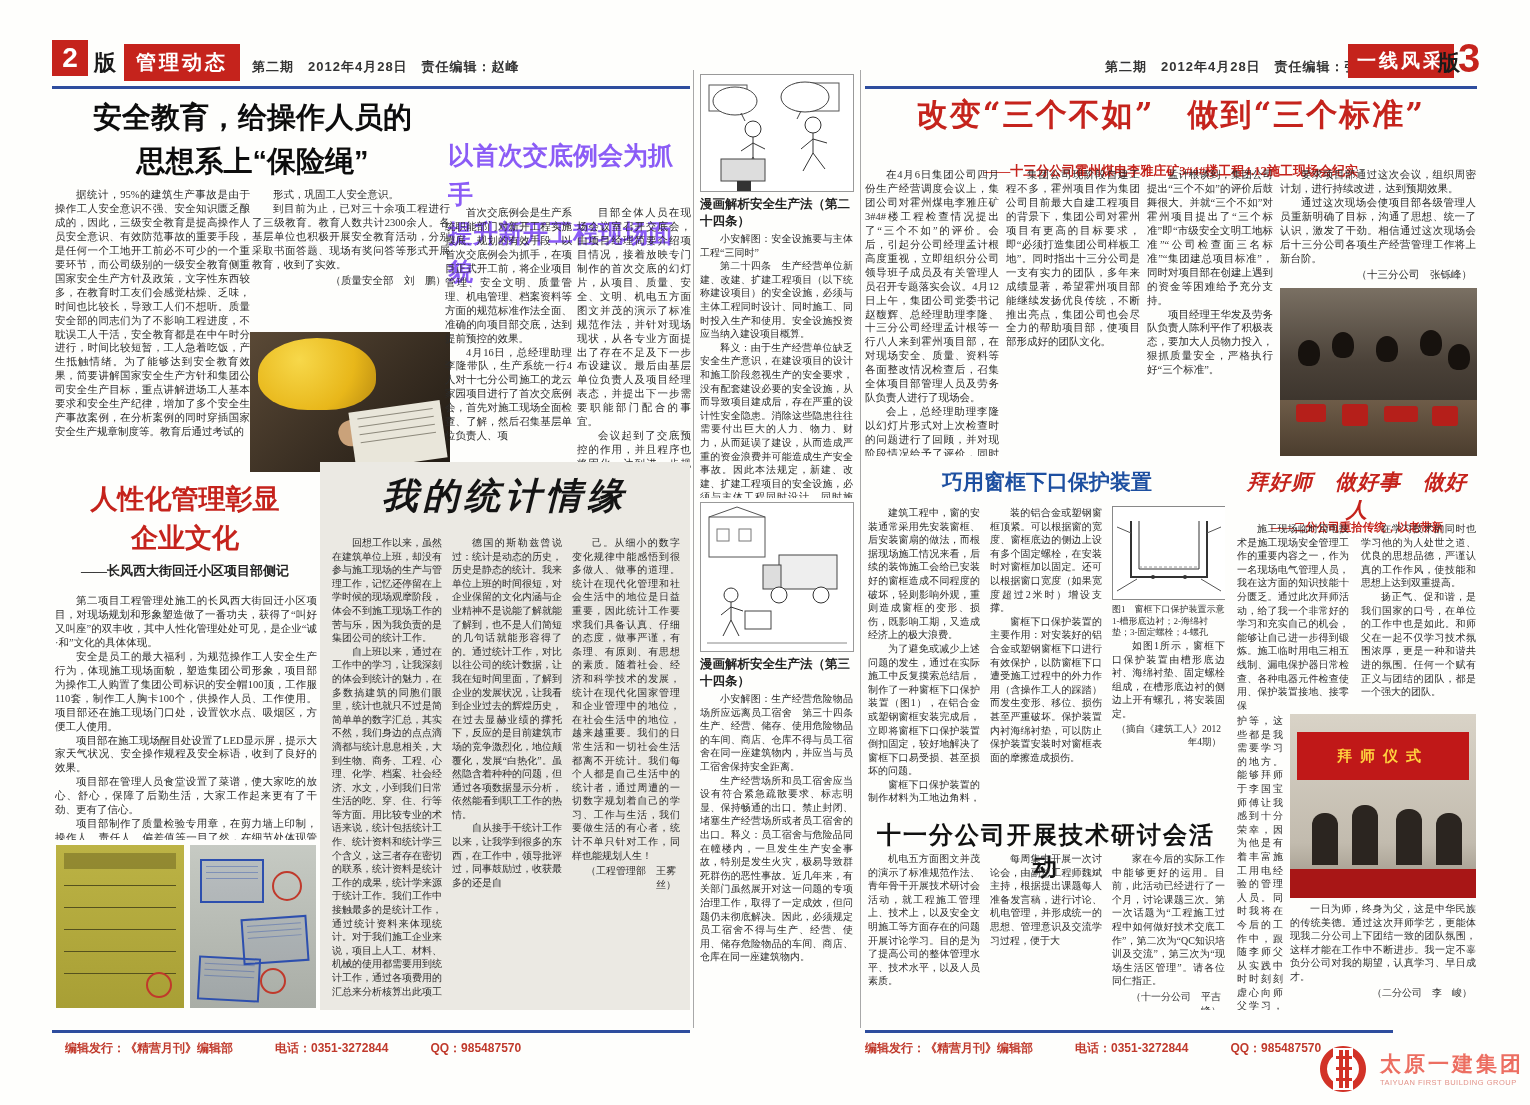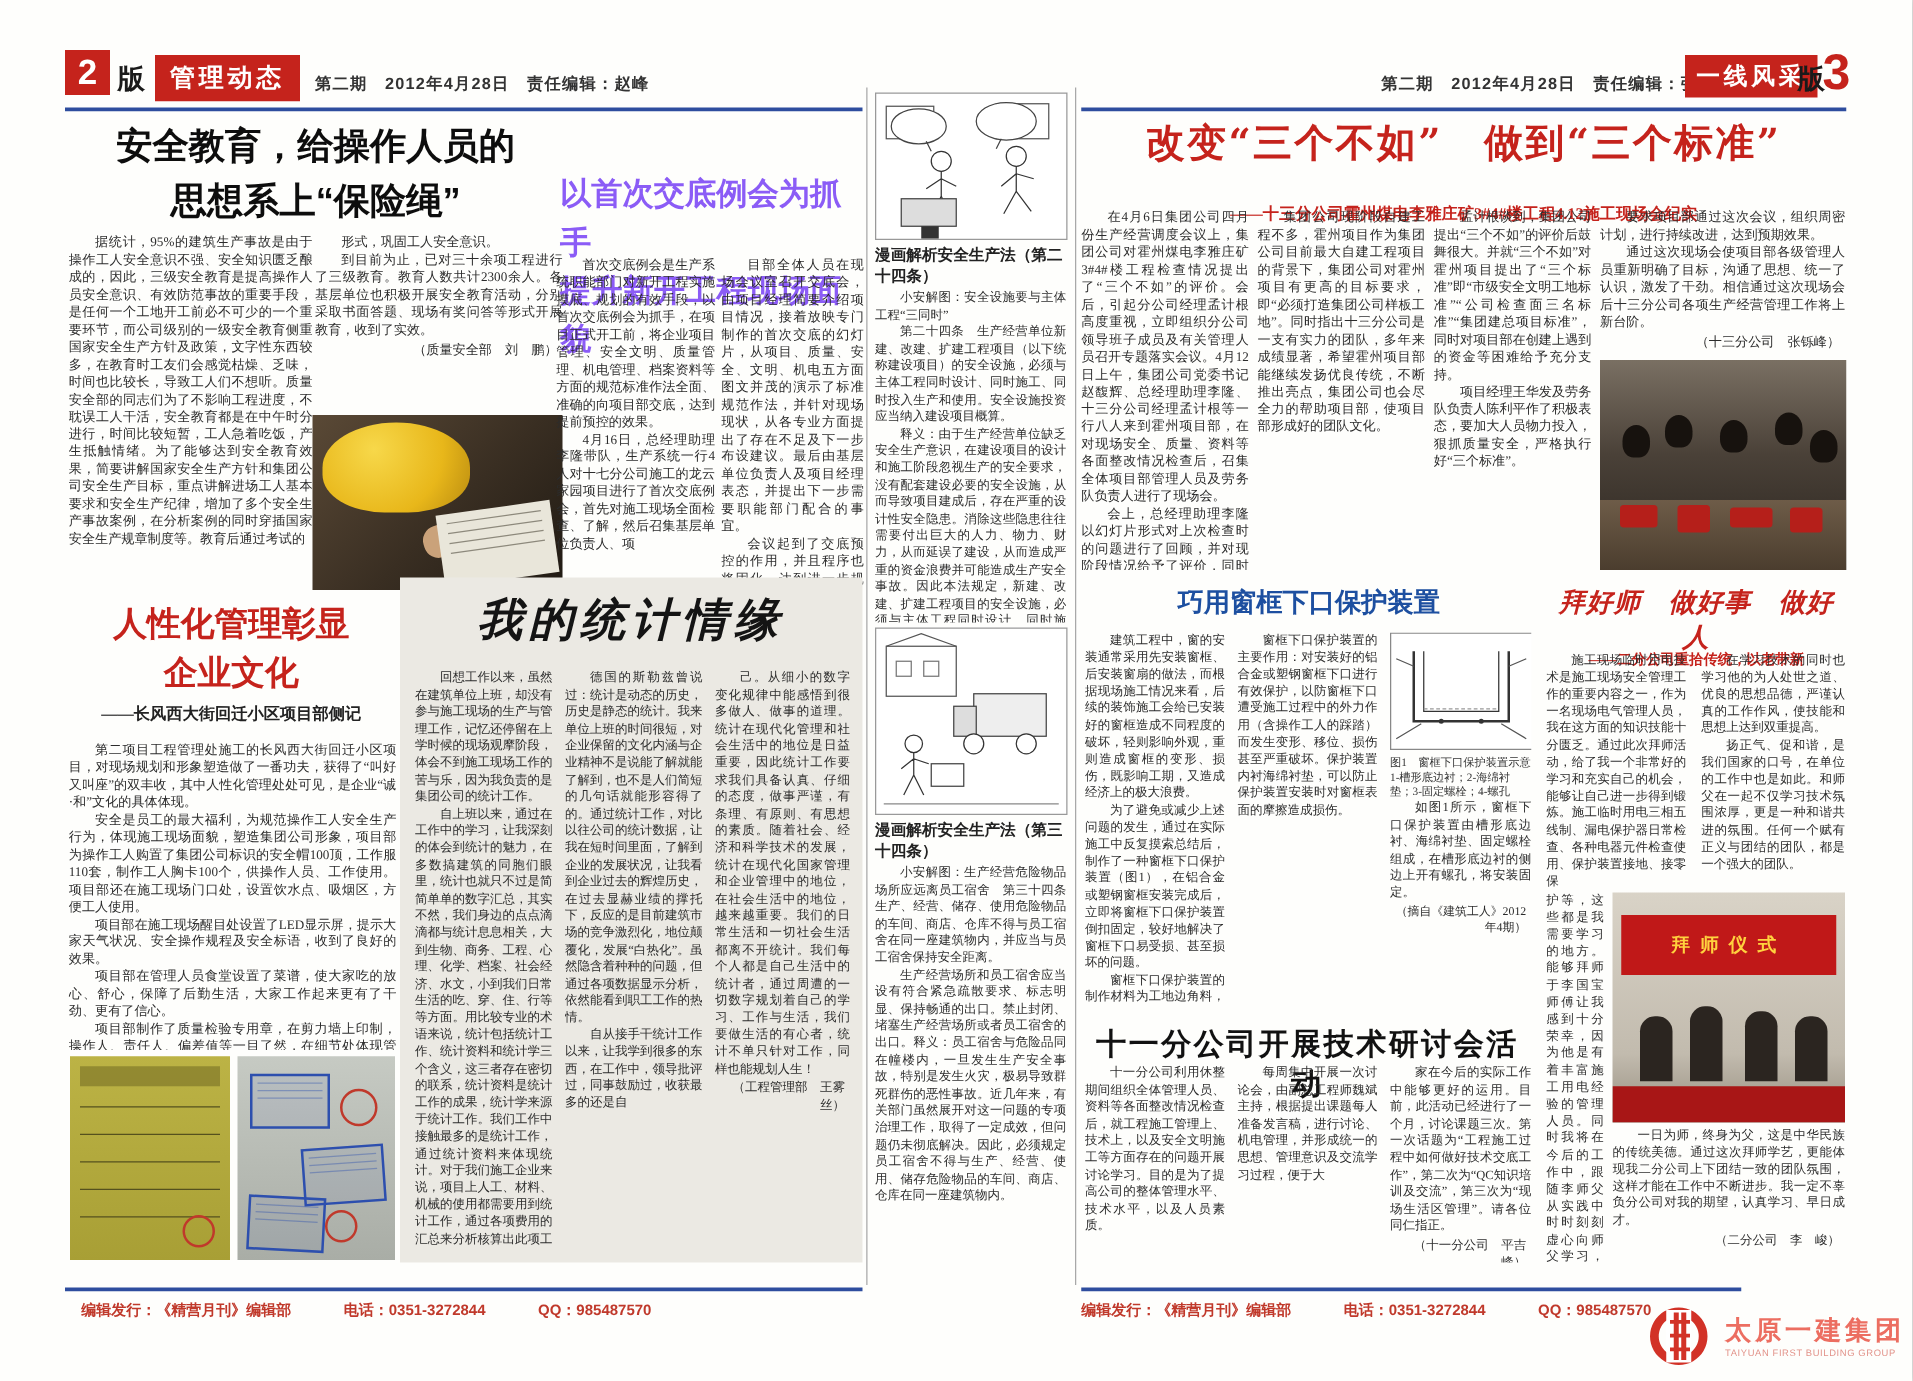--- a/index.html
+++ b/index.html
@@ -255,20 +255,21 @@
     <div class="redthing" style="left:152px;bottom:30px;width:26px;height:20px;"></div>
   </div>
 
   <div class="abs hl-blue" style="left:868px;top:468px;width:358px;">巧用窗框下口保护装置</div>
   <div class="abs col small" style="left:868px;top:506px;width:112px;height:296px;">
     <p class="para">建筑工程中，窗的安装通常采用先安装窗框、后安装窗扇的做法，而根据现场施工情况来看，后续的装饰施工会给已安装好的窗框造成不同程度的破坏，轻则影响外观，重则造成窗框的变形、损伤，既影响工期，又造成经济上的极大浪费。</p>
     <p class="para">为了避免或减少上述问题的发生，通过在实际施工中反复摸索总结后，制作了一种窗框下口保护装置（图1），在铝合金或塑钢窗框安装完成后，立即将窗框下口保护装置倒扣固定，较好地解决了窗框下口易受损、甚至损坏的问题。</p>
     <p class="para">窗框下口保护装置的制作材料为工地边角料，制作方便简单，做到了废物利用。</p>
   </div>
   <div class="abs col small" style="left:990px;top:506px;width:112px;height:296px;">
+    <p class="para">装的铝合金或塑钢窗框顶紧。可以根据窗的宽度、窗框底边的侧边上设有多个固定螺栓，在安装时对窗框加以固定。还可以根据窗口宽度（如果宽度超过2米时）增设支撑。</p>
     <p class="para">窗框下口保护装置的主要作用：对安装好的铝合金或塑钢窗框下口进行有效保护，以防窗框下口遭受施工过程中的外力作用（含操作工人的踩踏）而发生变形、移位、损伤甚至严重破坏。保护装置内衬海绵衬垫，可以防止保护装置安装时对窗框表面的摩擦造成损伤。</p>
   </div>
   <div class="abs" style="left:1112px;top:506px;width:113px;height:296px;overflow:hidden;">
     <svg width="113" height="92" viewBox="0 0 113 92" style="background:#fff;border:1px solid #888;">
       <path d="M18 14 v56 h76 v-56" fill="none" stroke="#333" stroke-width="2"></path>
       <path d="M26 14 v48 h60 v-48" fill="none" stroke="#333" stroke-width="1"></path>
       <path d="M26 60 h60" stroke="#999" stroke-dasharray="3 2"></path>
       <path d="M4 20 l14 6 M108 20 l-14 6 M4 84 l20 -12 M108 84 l-20 -12" stroke="#555" fill="none"></path>
       <circle cx="40" cy="70" r="2" fill="#333"></circle>
         <circle cx="72" cy="70" r="2" fill="#333"></circle>
@@ -301,21 +302,21 @@
     <div class="person-sil" style="left:146px;"></div>
     <div class="tableG"></div>
   </div>
   <div class="abs col small" style="left:1290px;top:902px;width:186px;height:108px;">
     <p class="para">一日为师，终身为父，这是中华民族的传统美德。通过这次拜师学艺，更能体现我二分公司上下团结一致的团队氛围，这样才能在工作中不断进步。我一定不辜负分公司对我的期望，认真学习、早日成才。</p>
     <p class="para byline">（二分公司　李　峻）</p>
   </div>
 
   <div class="abs hl-black-sm" style="left:865px;top:808px;width:362px;margin-top:11px;">十一分公司开展技术研讨会活动</div>
   <div class="abs col small" style="left:868px;top:852px;width:112px;height:158px;">
-    <p class="para">十一分公司利用休整期间组织全体管理人员、资料等各面整改情况检查后，就工程施工管理上、技术上，以及安全文明施工等方面存在的问题开展讨论学习。目的是为了提高公司的整体管理水平、技术水平，以及人员素质。</p>
+    <p class="para">机电五方面图文并茂的演示了标准规范作法、青年骨干开展技术研讨会活动，就工程施工管理上、技术上，以及安全文明施工等方面存在的问题开展讨论学习。目的是为了提高公司的整体管理水平、技术水平，以及人员素质。</p>
   </div>
   <div class="abs col small" style="left:990px;top:852px;width:112px;height:158px;">
     <p class="para">每周集中开展一次讨论会，由副总工程师魏斌主持，根据提出课题每人准备发言稿，进行讨论、机电管理，并形成统一的思想、管理意识及交流学习过程，便于大</p>
   </div>
   <div class="abs col small" style="left:1112px;top:852px;width:113px;height:158px;">
     <p class="para">家在今后的实际工作中能够更好的运用。目前，此活动已经进行了一个月，讨论课题三次。第一次话题为“工程施工过程中如何做好技术交底工作”，第二次为“QC知识培训及交流”，第三次为“现场生活区管理”。请各位同仁指正。</p>
     <p class="para byline">（十一分公司　平吉峰）</p>
   </div>
 
   <div class="abs blue-rule" style="left:52px;top:1030px;width:638px;"></div>

